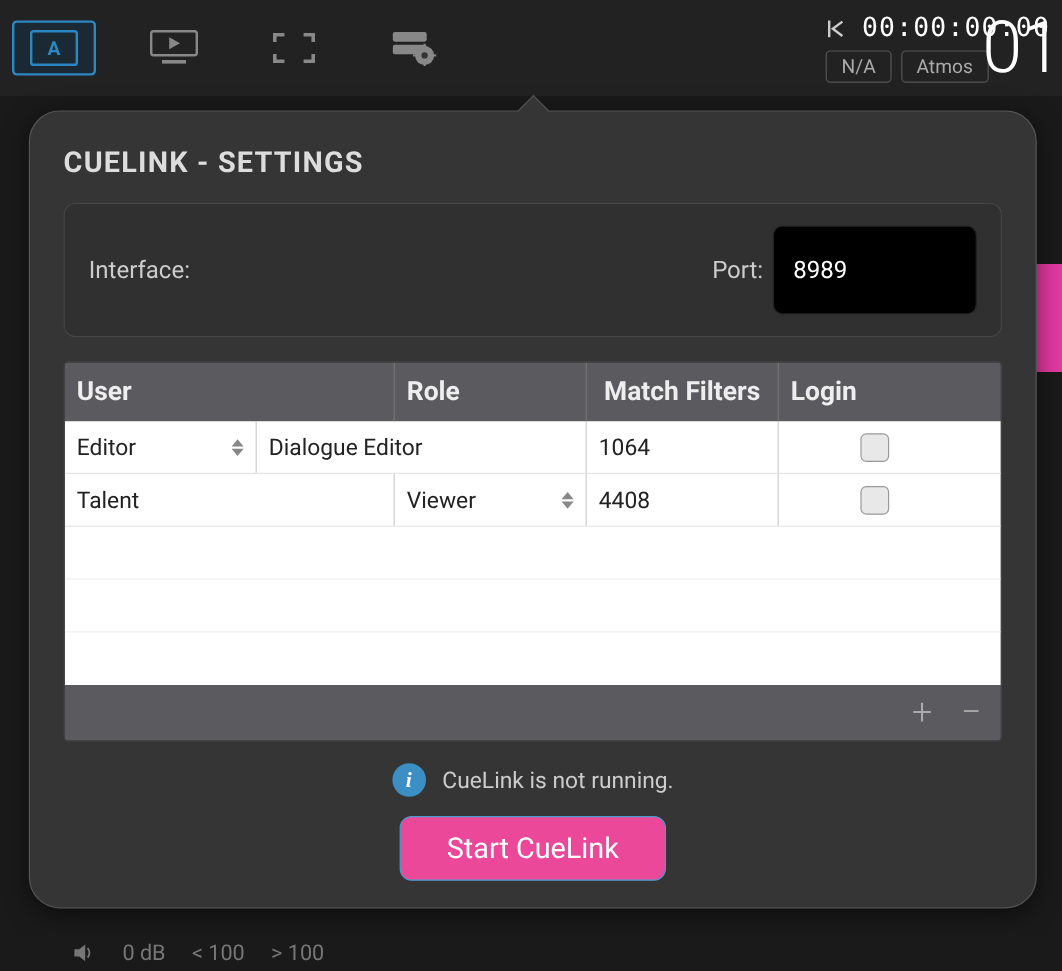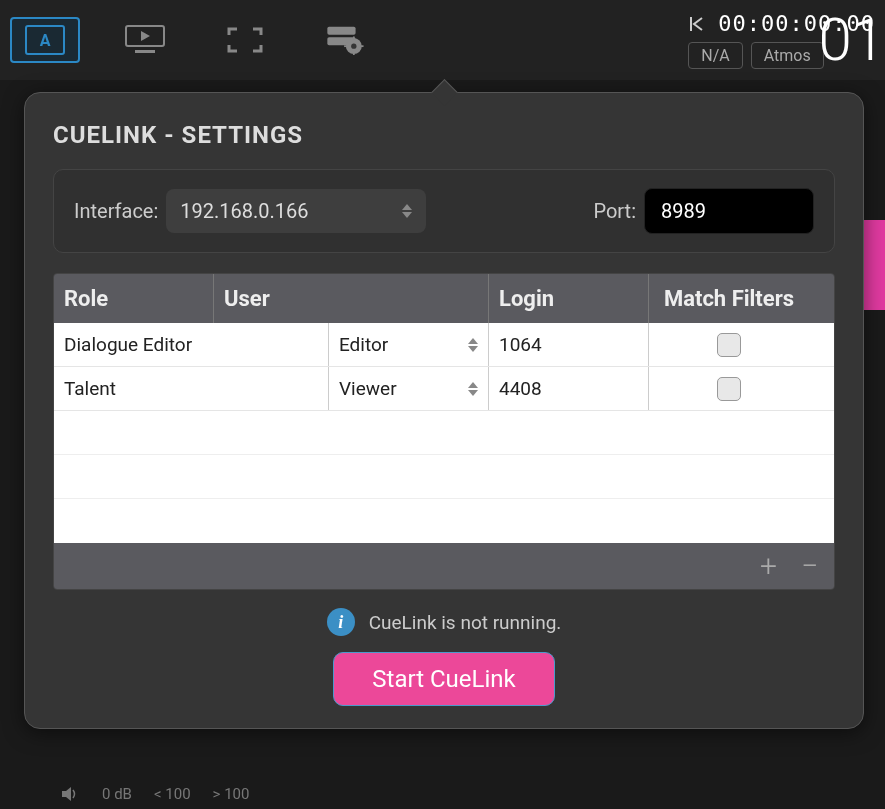--- a/index.html
+++ b/index.html
@@ -6,31 +6,31 @@
 body{background:#1a1a1a;width:885px;height:809px;overflow:hidden;color:#ccc;position:relative}
 .topbar{height:80px;display:flex;align-items:center;padding:0 10px;gap:30px;background:#222}
 .tabicon{width:70px;height:46px;display:flex;align-items:center;justify-content:center;border-radius:4px;cursor:pointer}
 .tabicon.active{border:2px solid #2b88c5;background:#1a2933}
 .tc-svg{width:40px;height:30px}
 .timecode-area{display:flex;flex-direction:column;align-items:flex-start;margin-left:auto;gap:6px}
 .tc-row{display:flex;align-items:center;gap:8px}
 .tc-text{font-family:monospace;font-size:22px;color:#fff;letter-spacing:1px}
 .pill{border:1px solid #555;border-radius:4px;padding:3px 12px;font-size:16px;color:#aaa;background:#222}
 .big-num{font-size:60px;color:#fff;font-weight:300;position:absolute;right:0;top:4px}
-.panel{position:absolute;top:92px;left:24px;width:840px;background:#353535;border:1px solid #555;border-radius:16px;padding:28px 28px 22px 28px;box-shadow:0 4px 20px rgba(0,0,0,.5)}
+.panel{position:absolute;top:92px;left:24px;width:840px;background:#353535;border:1px solid #555;border-radius:26px;padding:28px 28px 22px 28px;box-shadow:0 4px 20px rgba(0,0,0,.5)}
 .panel::before{content:"";position:absolute;top:-10px;left:410px;width:18px;height:18px;background:#353535;border-left:1px solid #555;border-top:1px solid #555;transform:rotate(45deg)}
 .panel-title{font-size:24px;font-weight:700;color:#ddd;letter-spacing:1px;margin-bottom:20px}
 .config-row{background:#303030;border:1px solid #444;border-radius:10px;padding:18px 20px;display:flex;align-items:center;gap:8px;margin-bottom:20px}
 .lbl{font-size:20px;color:#ccc}
 .dropdown{background:#3e3e3e;border-radius:8px;padding:10px 14px;display:flex;align-items:center;justify-content:space-between;width:260px;font-size:20px;color:#ddd;cursor:pointer}
 .stepper{display:flex;flex-direction:column;gap:2px}
 .stepper .up,.stepper .down{width:0;height:0;border-left:5px solid transparent;border-right:5px solid transparent}
 .stepper .up{border-bottom:6px solid #888}
 .stepper .down{border-top:6px solid #888}
-.port-input{background:#000;border:1px solid #222;border-radius:8px;padding:10px 16px;font-size:20px;color:#fff;width:170px}
+.port-input{background:#000;border:1px solid #222;border-radius:8px;padding:24px 16px;font-size:20px;color:#fff;width:170px}
 .table{border:1px solid #444;border-radius:4px;overflow:hidden}
 .thead{display:flex;background:#5a5a5f}
 .th{padding:12px 10px;font-size:22px;font-weight:700;color:#eee;border-right:1px solid #777}
 .th:last-child{border-right:none}
 .col-user{width:275px}
 .col-role{width:160px}
 .col-login{width:160px}
 .col-match{width:160px;text-align:center}
 .tbody{background:#fff;min-height:220px}
 .tr{display:flex;border-bottom:1px solid #e5e5e5;height:44px;align-items:center}
@@ -38,21 +38,21 @@
 .td:last-child{border-right:none;justify-content:center}
 .role-cell{display:flex;align-items:center;justify-content:space-between;width:100%}
 .chk{width:24px;height:24px;border:1px solid #999;border-radius:5px;background:#e8e8e8;cursor:pointer}
 .table-footer{background:#5a5a5f;height:46px;display:flex;align-items:center;justify-content:flex-end;padding:0 16px;gap:24px}
 .plus-btn,.minus-btn{font-size:30px;color:#aaa;cursor:pointer;font-weight:300;line-height:1}
 .status-row{display:flex;align-items:center;justify-content:center;gap:14px;margin-top:18px}
 .info-icon{width:28px;height:28px;border-radius:50%;background:#3b8fc5;color:#fff;display:flex;align-items:center;justify-content:center;font-weight:700;font-style:italic;font-family:serif;font-size:18px}
 .status-text{font-size:19px;color:#ccc}
 .start-btn{display:block;margin:16px auto 0;background:#ec4899;border:1px solid #4a9acc;color:#fff;font-size:24px;padding:12px 38px;border-radius:10px;cursor:pointer}
 .bg-strip{position:absolute;top:220px;right:0;width:24px;height:90px;background:#e03aa0}
-.footer-bar{position:absolute;bottom:0;left:0;width:100%;height:30px;background:#1a1a1a;color:#777;font-size:15px;display:flex;align-items:center;gap:22px;padding-left:60px}
+.footer-bar{position:absolute;bottom:0;left:0;width:100%;height:30px;background:#1a1a1a;color:#777;font-size:18px;display:flex;align-items:center;gap:22px;padding-left:60px}
 .empty-row{height:44px;border-bottom:1px solid #eee}
 </style>
 </head>
 <body>
 
 <div class="topbar">
   <div class="tabicon active">
     <svg class="tc-svg" viewBox="0 0 40 30">
         <rect x="1" y="1" width="38" height="28" rx="2" fill="none" stroke="#2b88c5" stroke-width="2"></rect>
         <text x="20" y="21" text-anchor="middle" fill="#2b88c5" font-size="16" font-family="sans-serif" font-weight="bold">A</text>
@@ -101,50 +101,43 @@
   <div class="big-num">01</div>
 </div>
 
 <div class="bg-strip"></div>
 
 <div class="panel">
   <div class="panel-title">CUELINK - SETTINGS</div>
 
   <div class="config-row">
     <span class="lbl">Interface:</span>
-    <div class="dropdown">
-      <span>192.168.0.166</span>
-      <span class="stepper">
-          <span class="up"></span>
-          <span class="down"></span>
-        </span>
-    </div>
     <span class="lbl" style="margin-left:auto">Port:</span>
     <input class="port-input" value="8989" style="">
   </div>
 
   <div class="table">
     <div class="thead">
+      <div class="th col-user">User</div>
       <div class="th col-role">Role</div>
-      <div class="th col-user">User</div>
+      <div class="th col-match">Match Filters</div>
       <div class="th col-login">Login</div>
-      <div class="th col-match">Match Filters</div>
     </div>
     <div class="tbody">
       <div class="tr">
-        <div class="td col-user">Dialogue Editor</div>
         <div class="td col-role">
           <div class="role-cell">
               <span>Editor</span>
               <span class="stepper">
                 <span class="up"></span>
                 <span class="down"></span>
               </span>
             </div>
         </div>
+        <div class="td col-user">Dialogue Editor</div>
         <div class="td col-login">1064</div>
         <div class="td col-match">
             <div class="chk"></div>
           </div>
       </div>
       <div class="tr">
         <div class="td col-user">Talent</div>
         <div class="td col-role">
           <div class="role-cell">
               <span>Viewer</span>

